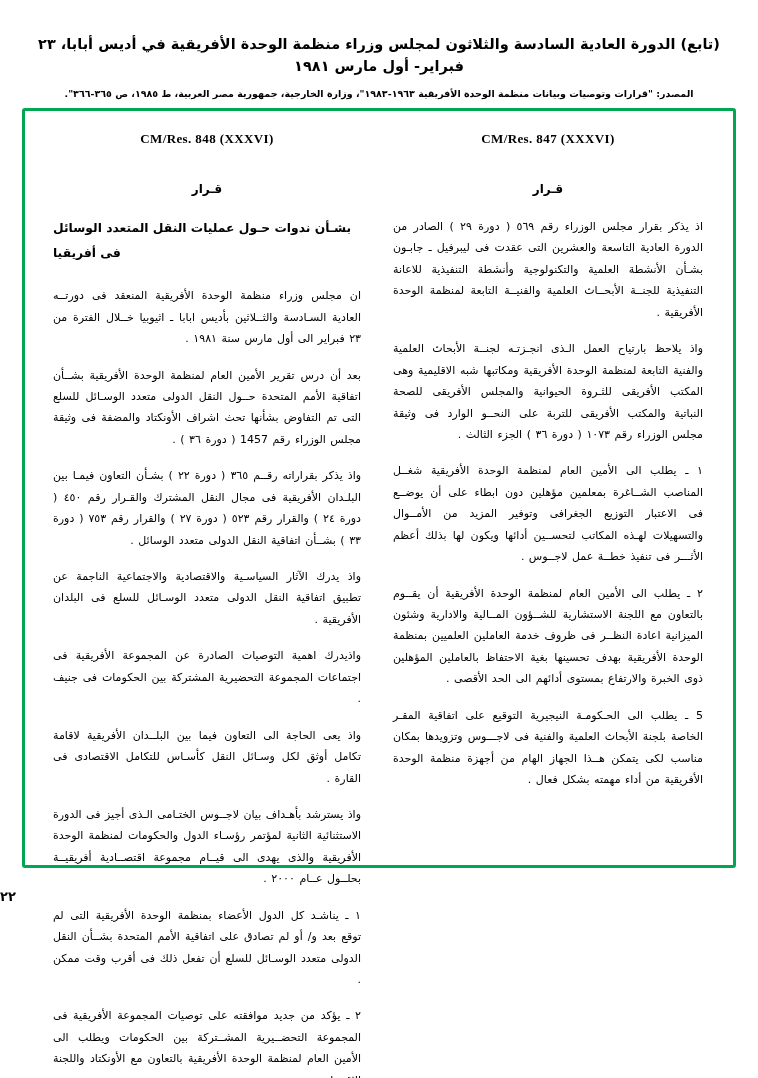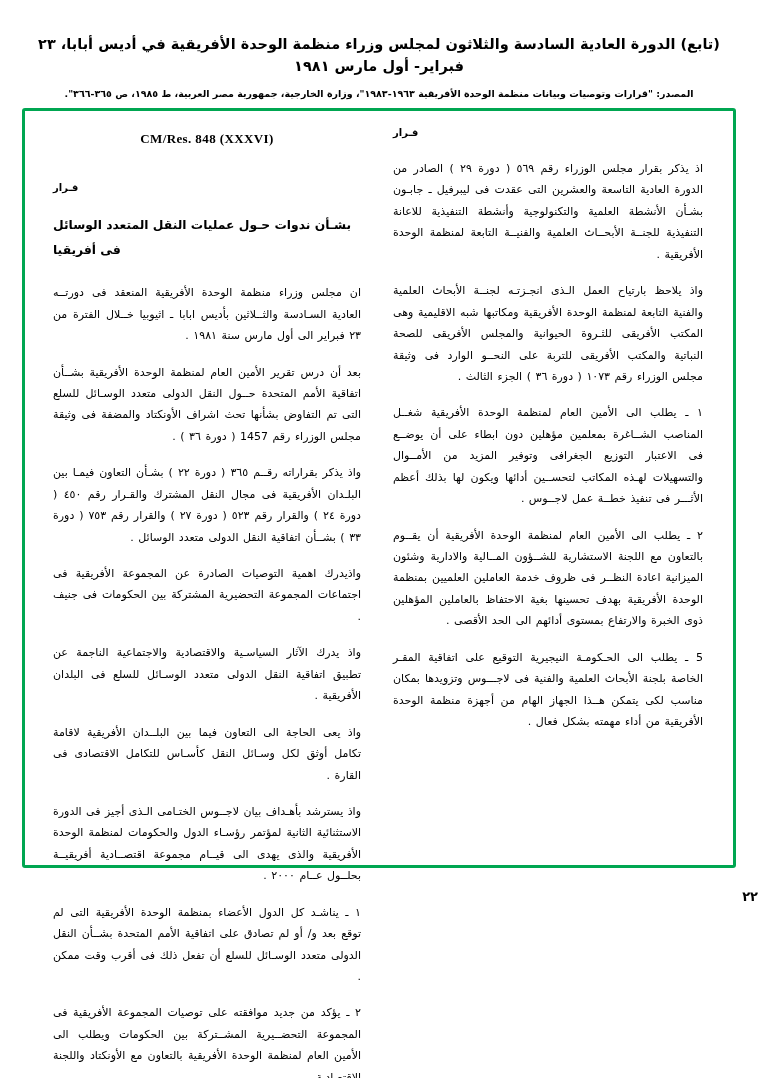--- a/index.html
+++ b/index.html
@@ -78,22 +78,22 @@
     font-family: "Liberation Serif", "DejaVu Serif", serif;
     direction: ltr;
     text-align: center;
     font-size: 13px;
     font-weight: bold;
     letter-spacing: 0.4px;
     margin-top: 4px;
     margin-bottom: 35px;
   }
   .qarar {
-    text-align: left;
-    font-size: 10px;
+    text-align: center;
+    font-size: 12px;
     font-weight: bold;
     letter-spacing: 4px;
     margin-bottom: 20px;
   }
   .subject {
     text-align: left;
     font-size: 12.3px;
     font-weight: bold;
     line-height: 2.0;
     margin-bottom: 20px;
@@ -104,56 +104,57 @@
     text-align: justify;
     text-align-last: right;
     margin-bottom: 15px;
     word-spacing: 1px;
   }
   .page-number {
     position: absolute;
     bottom: 16px;
     left: 0;
     right: 0;
-    text-align: right;
+    text-align: left;
     font-size: 13px;
     font-weight: bold;
   }
 </style>
 </head>
 <body>
 
 <div class="page">
 
   <div class="header">
     <div class="header-title">(تابع) الدورة العادية السادسة والثلاثون لمجلس وزراء منظمة الوحدة الأفريقية في أديس أبابا، ٢٣ فبراير- أول مارس ١٩٨١</div>
     <div class="header-source">المصدر: "قرارات وتوصيات وبيانات منظمة الوحدة الأفريقية ١٩٦٣-١٩٨٣"، وزارة الخارجية، جمهورية مصر العربية، ط ١٩٨٥، ص ٣٦٥-٣٦٦".</div>
   </div>
 
   <div class="frame">
     <div class="columns">
 
       <div class="col col-right">
+        <div class="res-id">CM/Res. 847 (XXXVI)</div>
         <div class="qarar">قـرار</div>
         <div class="para">اذ يذكر بقرار مجلس الوزراء رقم ٥٦٩ ( دورة ٢٩ ) الصادر من الدورة العادية التاسعة والعشرين التى عقدت فى ليبرفيل ـ جابـون بشـأن الأنشطة العلمية والتكنولوجية وأنشطة التنفيذية للاعانة التنفيذية للجنــة الأبحــاث العلمية والفنيــة التابعة لمنظمة الوحدة الأفريقية .</div>
         <div class="para">واذ يلاحظ بارتياح العمل الـذى انجـزتـه لجنــة الأبحاث العلمية والفنية التابعة لمنظمة الوحدة الأفريقية ومكاتبها شبه الاقليمية وهى المكتب الأفريقى للثـروة الحيوانية والمجلس الأفريقى للصحة النباتية والمكتب الأفريقى للتربة على النحــو الوارد فى وثيقة مجلس الوزراء رقم ١٠٧٣ ( دورة ٣٦ ) الجزء الثالث .</div>
         <div class="para">١ ـ يطلب الى الأمين العام لمنظمة الوحدة الأفريقية شغــل المناصب الشــاغرة بمعلمين مؤهلين دون ابطاء على أن يوضــع فى الاعتبار التوزيع الجغرافى وتوفير المزيد من الأمــوال والتسهيلات لهـذه المكاتب لتحســين أدائها ويكون لها بذلك أعظم الأثـــر فى تنفيذ خطــة عمل لاجــوس .</div>
         <div class="para">٢ ـ يطلب الى الأمين العام لمنظمة الوحدة الأفريقية أن يقــوم بالتعاون مع اللجنة الاستشارية للشــؤون المــالية والادارية وشئون الميزانية اعادة النظــر فى ظروف خدمة العاملين العلميين بمنظمة الوحدة الأفريقية بهدف تحسينها بغية الاحتفاظ بالعاملين المؤهلين ذوى الخبرة والارتفاع بمستوى أدائهم الى الحد الأقصى .</div>
         <div class="para">5 ـ يطلب الى الحـكومـة النيجيرية التوقيع على اتفاقية المقـر الخاصة بلجنة الأبحاث العلمية والفنية فى لاجـــوس وتزويدها بمكان مناسب لكى يتمكن هــذا الجهاز الهام من أجهزة منظمة الوحدة الأفريقية من أداء مهمته بشكل فعال .</div>
       </div>
 
       <div class="col col-left">
         <div class="res-id">CM/Res. 848 (XXXVI)</div>
         <div class="qarar">قـرار</div>
         <div class="subject">بشـأن ندوات حـول عمليات النقل المتعدد الوسائل فى أفريقيا</div>
         <div class="para">ان مجلس وزراء منظمة الوحدة الأفريقية المنعقد فى دورتــه العادية السـادسة والثــلاثين بأديس ابابا ـ اثيوبيا خــلال الفترة من ٢٣ فبراير الى أول مارس سنة ١٩٨١ .</div>
         <div class="para">بعد أن درس تقرير الأمين العام لمنظمة الوحدة الأفريقية بشــأن اتفاقية الأمم المتحدة حــول النقل الدولى متعدد الوسـائل للسلع التى تم التفاوض بشأنها تحث اشراف الأونكتاد والمضفة فى وثيقة مجلس الوزراء رقم 1457 ( دورة ٣٦ ) .</div>
         <div class="para">واذ يذكر بقراراته رقــم ٣٦٥ ( دورة ٢٢ ) بشـأن التعاون فيمـا بين البلـدان الأفريقية فى مجال النقل المشترك والقـرار رقم ٤٥٠ ( دورة ٢٤ ) والقرار رقم ٥٢٣ ( دورة ٢٧ ) والقرار رقم ٧٥٣ ( دورة ٣٣ ) بشــأن اتفاقية النقل الدولى متعدد الوسائل .</div>
+        <div class="para">واذ يدرك الآثار السياسـية والاقتصادية والاجتماعية الناجمة عن تطبيق اتفاقية النقل الدولى متعدد الوسـائل للسلع فى البلدان الأفريقية .</div>
         <div class="para">واذيدرك اهمية التوصيات الصادرة عن المجموعة الأفريقية فى اجتماعات المجموعة التحضيرية المشتركة بين الحكومات فى جنيف .</div>
-        <div class="para">واذ يدرك الآثار السياسـية والاقتصادية والاجتماعية الناجمة عن تطبيق اتفاقية النقل الدولى متعدد الوسـائل للسلع فى البلدان الأفريقية .</div>
         <div class="para">واذ يعى الحاجة الى التعاون فيما بين البلــدان الأفريقية لاقامة تكامل أوثق لكل وسـائل النقل كأسـاس للتكامل الاقتصادى فى القارة .</div>
         <div class="para">واذ يسترشد بأهـداف بيان لاجــوس الختـامى الـذى أجيز فى الدورة الاستثنائية الثانية لمؤتمر رؤسـاء الدول والحكومات لمنظمة الوحدة الأفريقية والذى يهدى الى قيــام مجموعة اقتصــادية أفريقيــة بحلــول عــام ٢٠٠٠ .</div>
         <div class="para">١ ـ يناشـد كل الدول الأعضاء بمنظمة الوحدة الأفريقية التى لم توقع بعد و/ أو لم تصادق على اتفاقية الأمم المتحدة بشــأن النقل الدولى متعدد الوسـائل للسلع أن تفعل ذلك فى أقرب وقت ممكن .</div>
         <div class="para">٢ ـ يؤكد من جديد موافقته على توصيات المجموعة الأفريقية فى المجموعة التحضــيرية المشــتركة بين الحكومات ويطلب الى الأمين العام لمنظمة الوحدة الأفريقية بالتعاون مع الأونكتاد واللجنة الاقتصادية</div>
       </div>
 
     </div>
   </div>
 
   <div class="page-number">٢٢</div>

